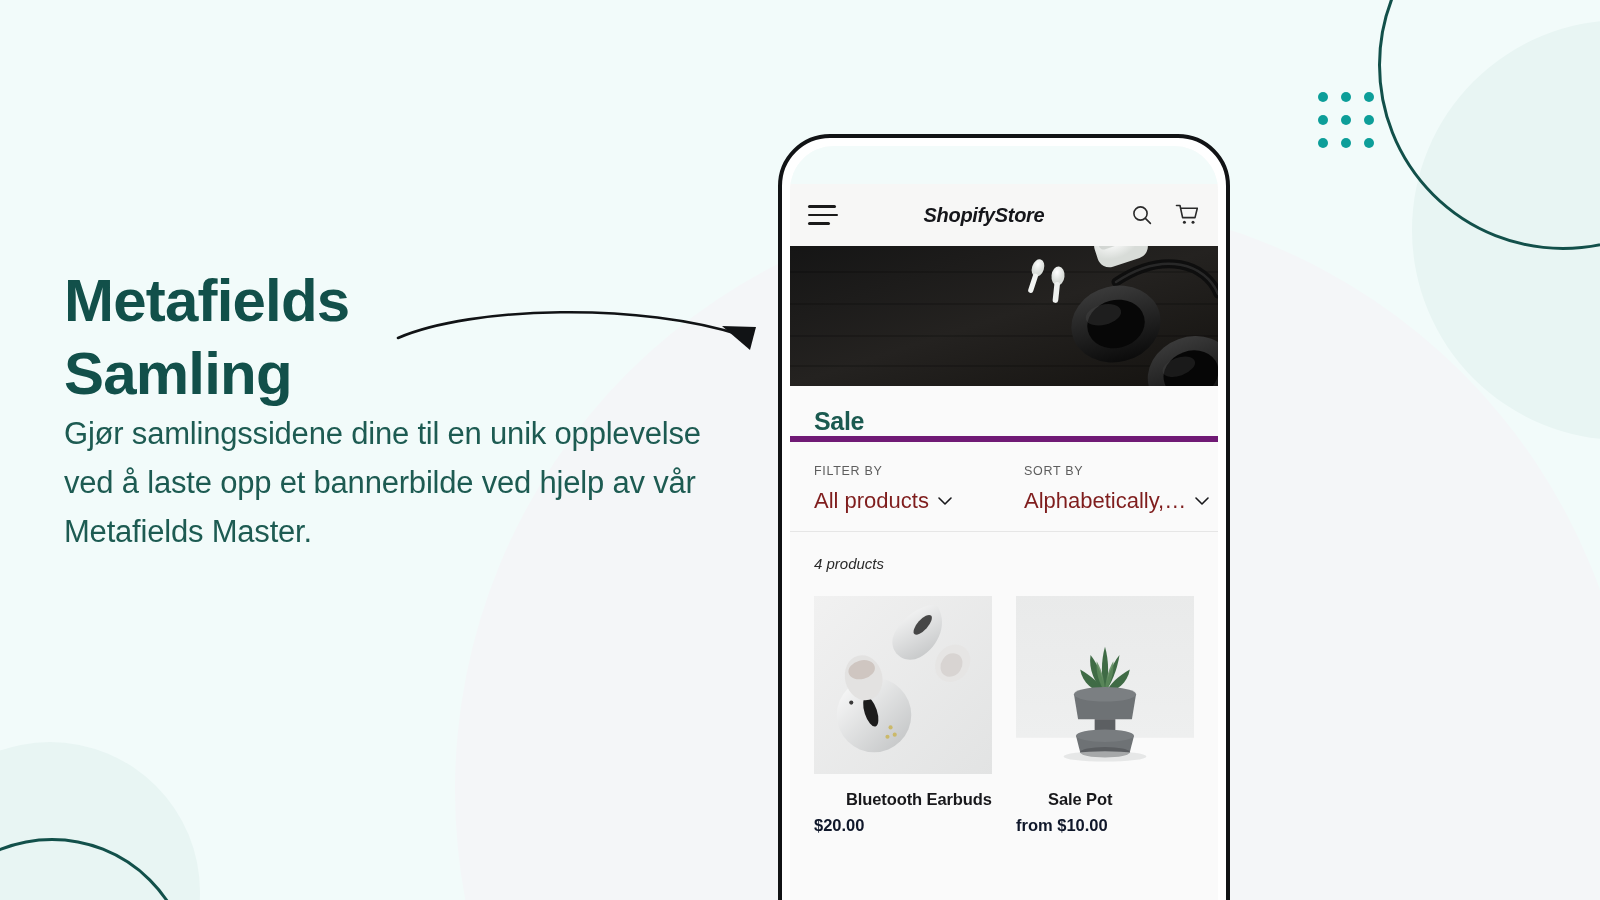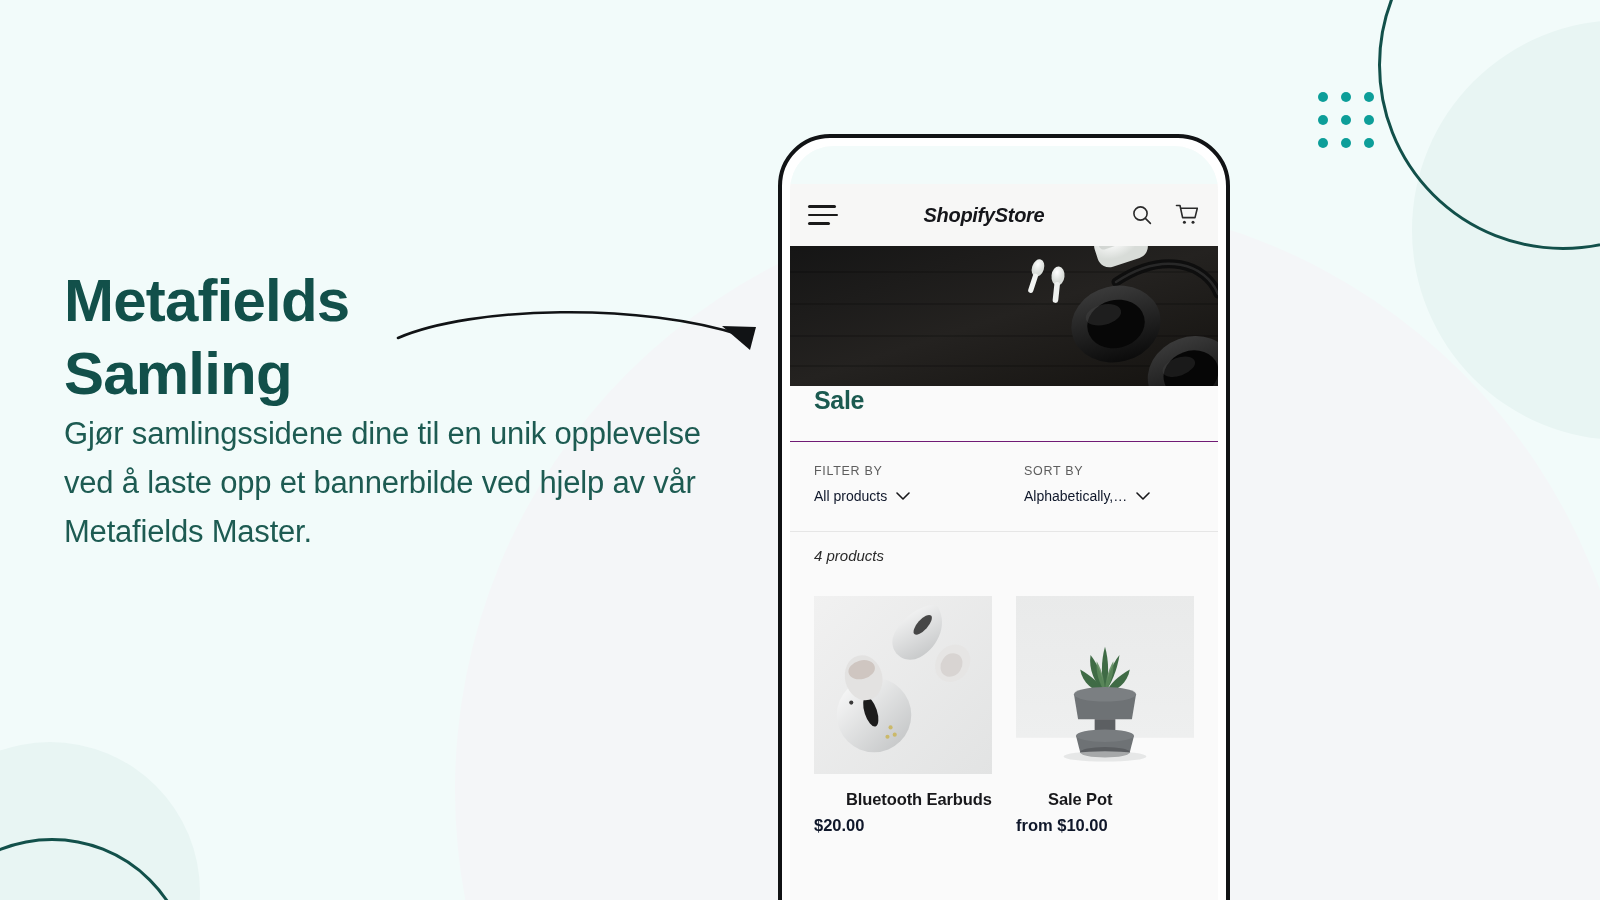--- a/index.html
+++ b/index.html
@@ -112,49 +112,49 @@
   .banner{
     position:absolute; left:0; right:0; top:100px; height:140px;
     overflow:hidden; z-index:3;
     background:#1c1c1c;
   }
   .banner svg{ display:block; width:100%; height:100%; }
 
   
   .coll-title-wrap{
     position:absolute; left:0; right:0; top:240px; height:56px;
-    display:flex; align-items:flex-start;
+    display:flex; align-items:flex-end;
     padding-left:24px;
     background:#fafafa;
-    border-bottom:1px solid #701a75;
+    border-bottom:6px solid #701a75;
     z-index:3;
   }
   .coll-title{ font-size:25px; font-weight:700; color:#1b5a50; letter-spacing:-0.3px; }
 
   
   .filterbar{
     position:absolute; left:0; right:0; top:306px; height:80px;
     display:flex; background:#fafafa;
     border-bottom:1px solid #e6e6e6; z-index:3;
   }
   .fcol{ padding:12px 0 0 24px; }
   .fcol.sort{ padding-left:28px; }
   .fcol.filter{ width:206px; }
   .flabel{
     font-size:12.5px; letter-spacing:0.7px; color:#5d5d5d; text-transform:uppercase;
   }
   .fvalue{
     margin-top:10px; display:flex; align-items:center; gap:9px;
-    font-size:14px; color:#0f172a; white-space:nowrap;
+    font-size:22px; color:#7f1d1d; white-space:nowrap;
   }
   .chev{ display:inline-block; }
 
   
   .count-row{
-    position:absolute; left:0; right:0; top:386px; height:46px;
+    position:absolute; left:0; right:0; top:394px; height:46px;
     display:flex; align-items:center; padding-left:24px;
     background:#fafafa; z-index:3;
   }
   .count-text{ font-size:15px; font-style:italic; color:#2a2a2a; }
 
   
   .prodgrid{
     position:absolute; left:0; right:0; top:432px; bottom:0;
     background:#fafafa; z-index:3;
     display:grid; grid-template-columns:1fr 1fr;

